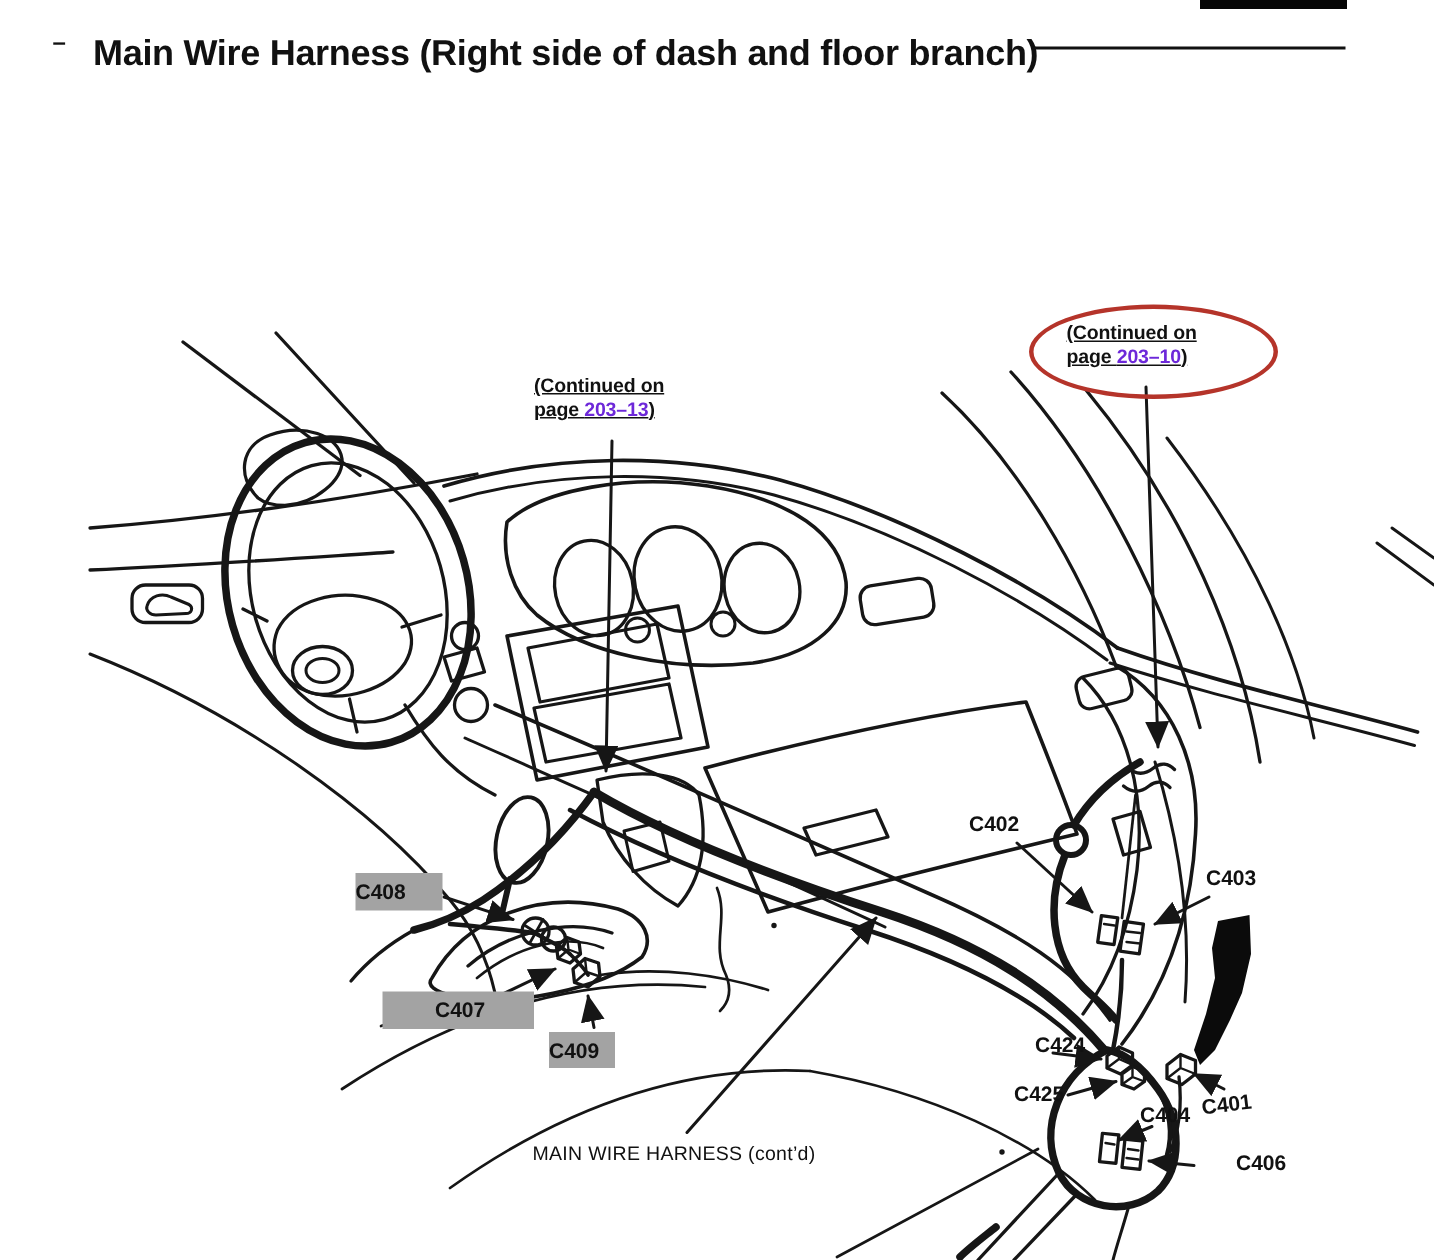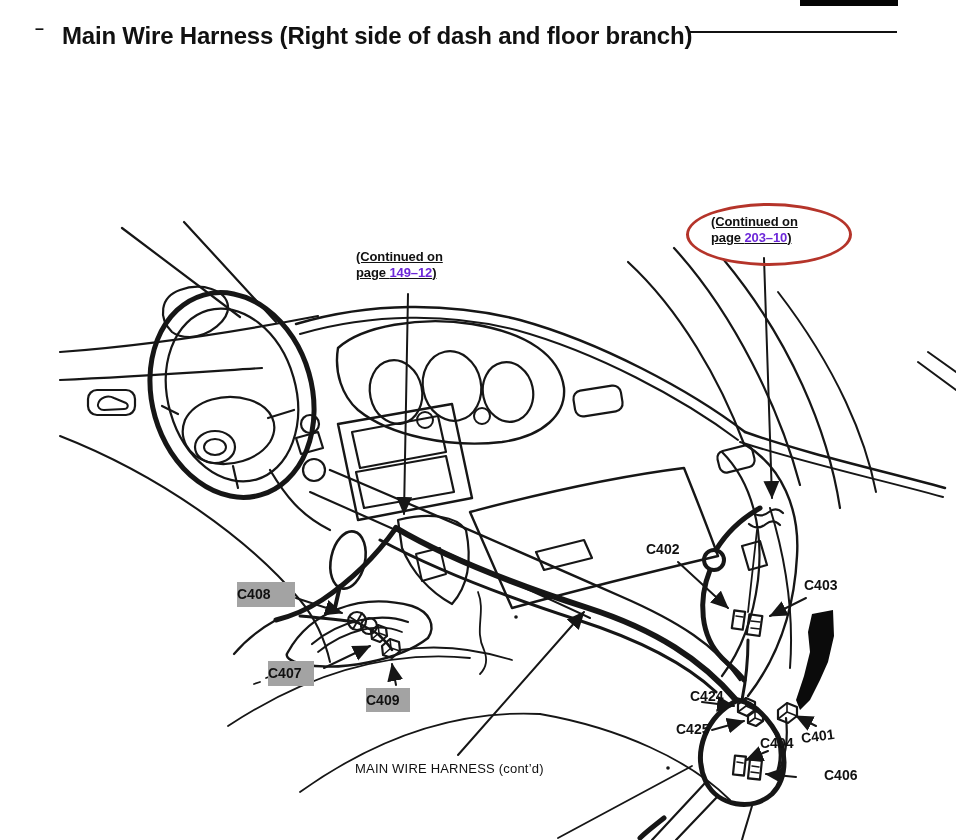--- a/index.html
+++ b/index.html
@@ -12,21 +12,21 @@
   .title-rule{position:absolute;left:688px;top:31px;width:209px;height:2px;background:#111;}
   svg.art{position:absolute;left:0;top:0;z-index:1;}
   .note{position:absolute;z-index:3;font-size:13px;font-weight:bold;line-height:16px;
         letter-spacing:-0.1px;white-space:nowrap;text-decoration:underline;}
   .plink{color:#6d28d9;cursor:pointer;}
   .red-ellipse{position:absolute;left:686px;top:203px;width:160px;height:57px;
                border:3px solid #b5342a;border-radius:50%;z-index:2;}
   .clabel{position:absolute;z-index:3;font-size:14px;font-weight:bold;white-space:nowrap;}
   .clabel.hl{background:#a3a3a3;text-align:left;}
   .hl-c408{left:237px;top:582px;width:58px;height:25px;line-height:25px;}
-  .hl-c407{left:268px;top:661px;width:46px;height:25px;line-height:25px;}
+  .hl-c407{left:255px;top:661px;width:66px;height:25px;line-height:25px;padding-left:35px;}
   .hl-c409{left:366px;top:688px;width:44px;height:24px;line-height:24px;}
   .caption{position:absolute;left:355px;top:761px;z-index:3;font-size:13px;font-weight:normal;
            letter-spacing:0.2px;white-space:nowrap;}
 </style>
 </head>
 <body>
 
 <div class="page">
 
   <div class="black-bar"></div>
@@ -221,21 +221,21 @@
       <path d="M 768,751 L 746,760" marker-end="url(#ah)"></path>
       <path d="M 796,777 L 766,774" marker-end="url(#ah)"></path>
       <path d="M 296,598 L 342,613" marker-end="url(#ah)"></path>
       <path d="M 324,668 L 370,646" marker-end="url(#ah)"></path>
       <path d="M 396,685 L 392,664" marker-end="url(#ah)"></path>
     </g>
   </svg>
 
   <div class="note" style="left:356px;top:249px">
     <span>(Continued on</span><br>
-    <span>page </span><span class="plink">149–12</span><span>)</span>
+    <span>page </span><span class="plink">203–13</span><span>)</span>
   </div>
 
   <div class="red-ellipse"></div>
   <div class="note" style="left:711px;top:214px">
     <span>(Continued on</span><br>
     <span>page </span><span class="plink">203–10</span><span>)</span>
   </div>
 
   <div class="clabel" style="left:646px;top:541px">C402</div>
   <div class="clabel" style="left:804px;top:577px">C403</div>

